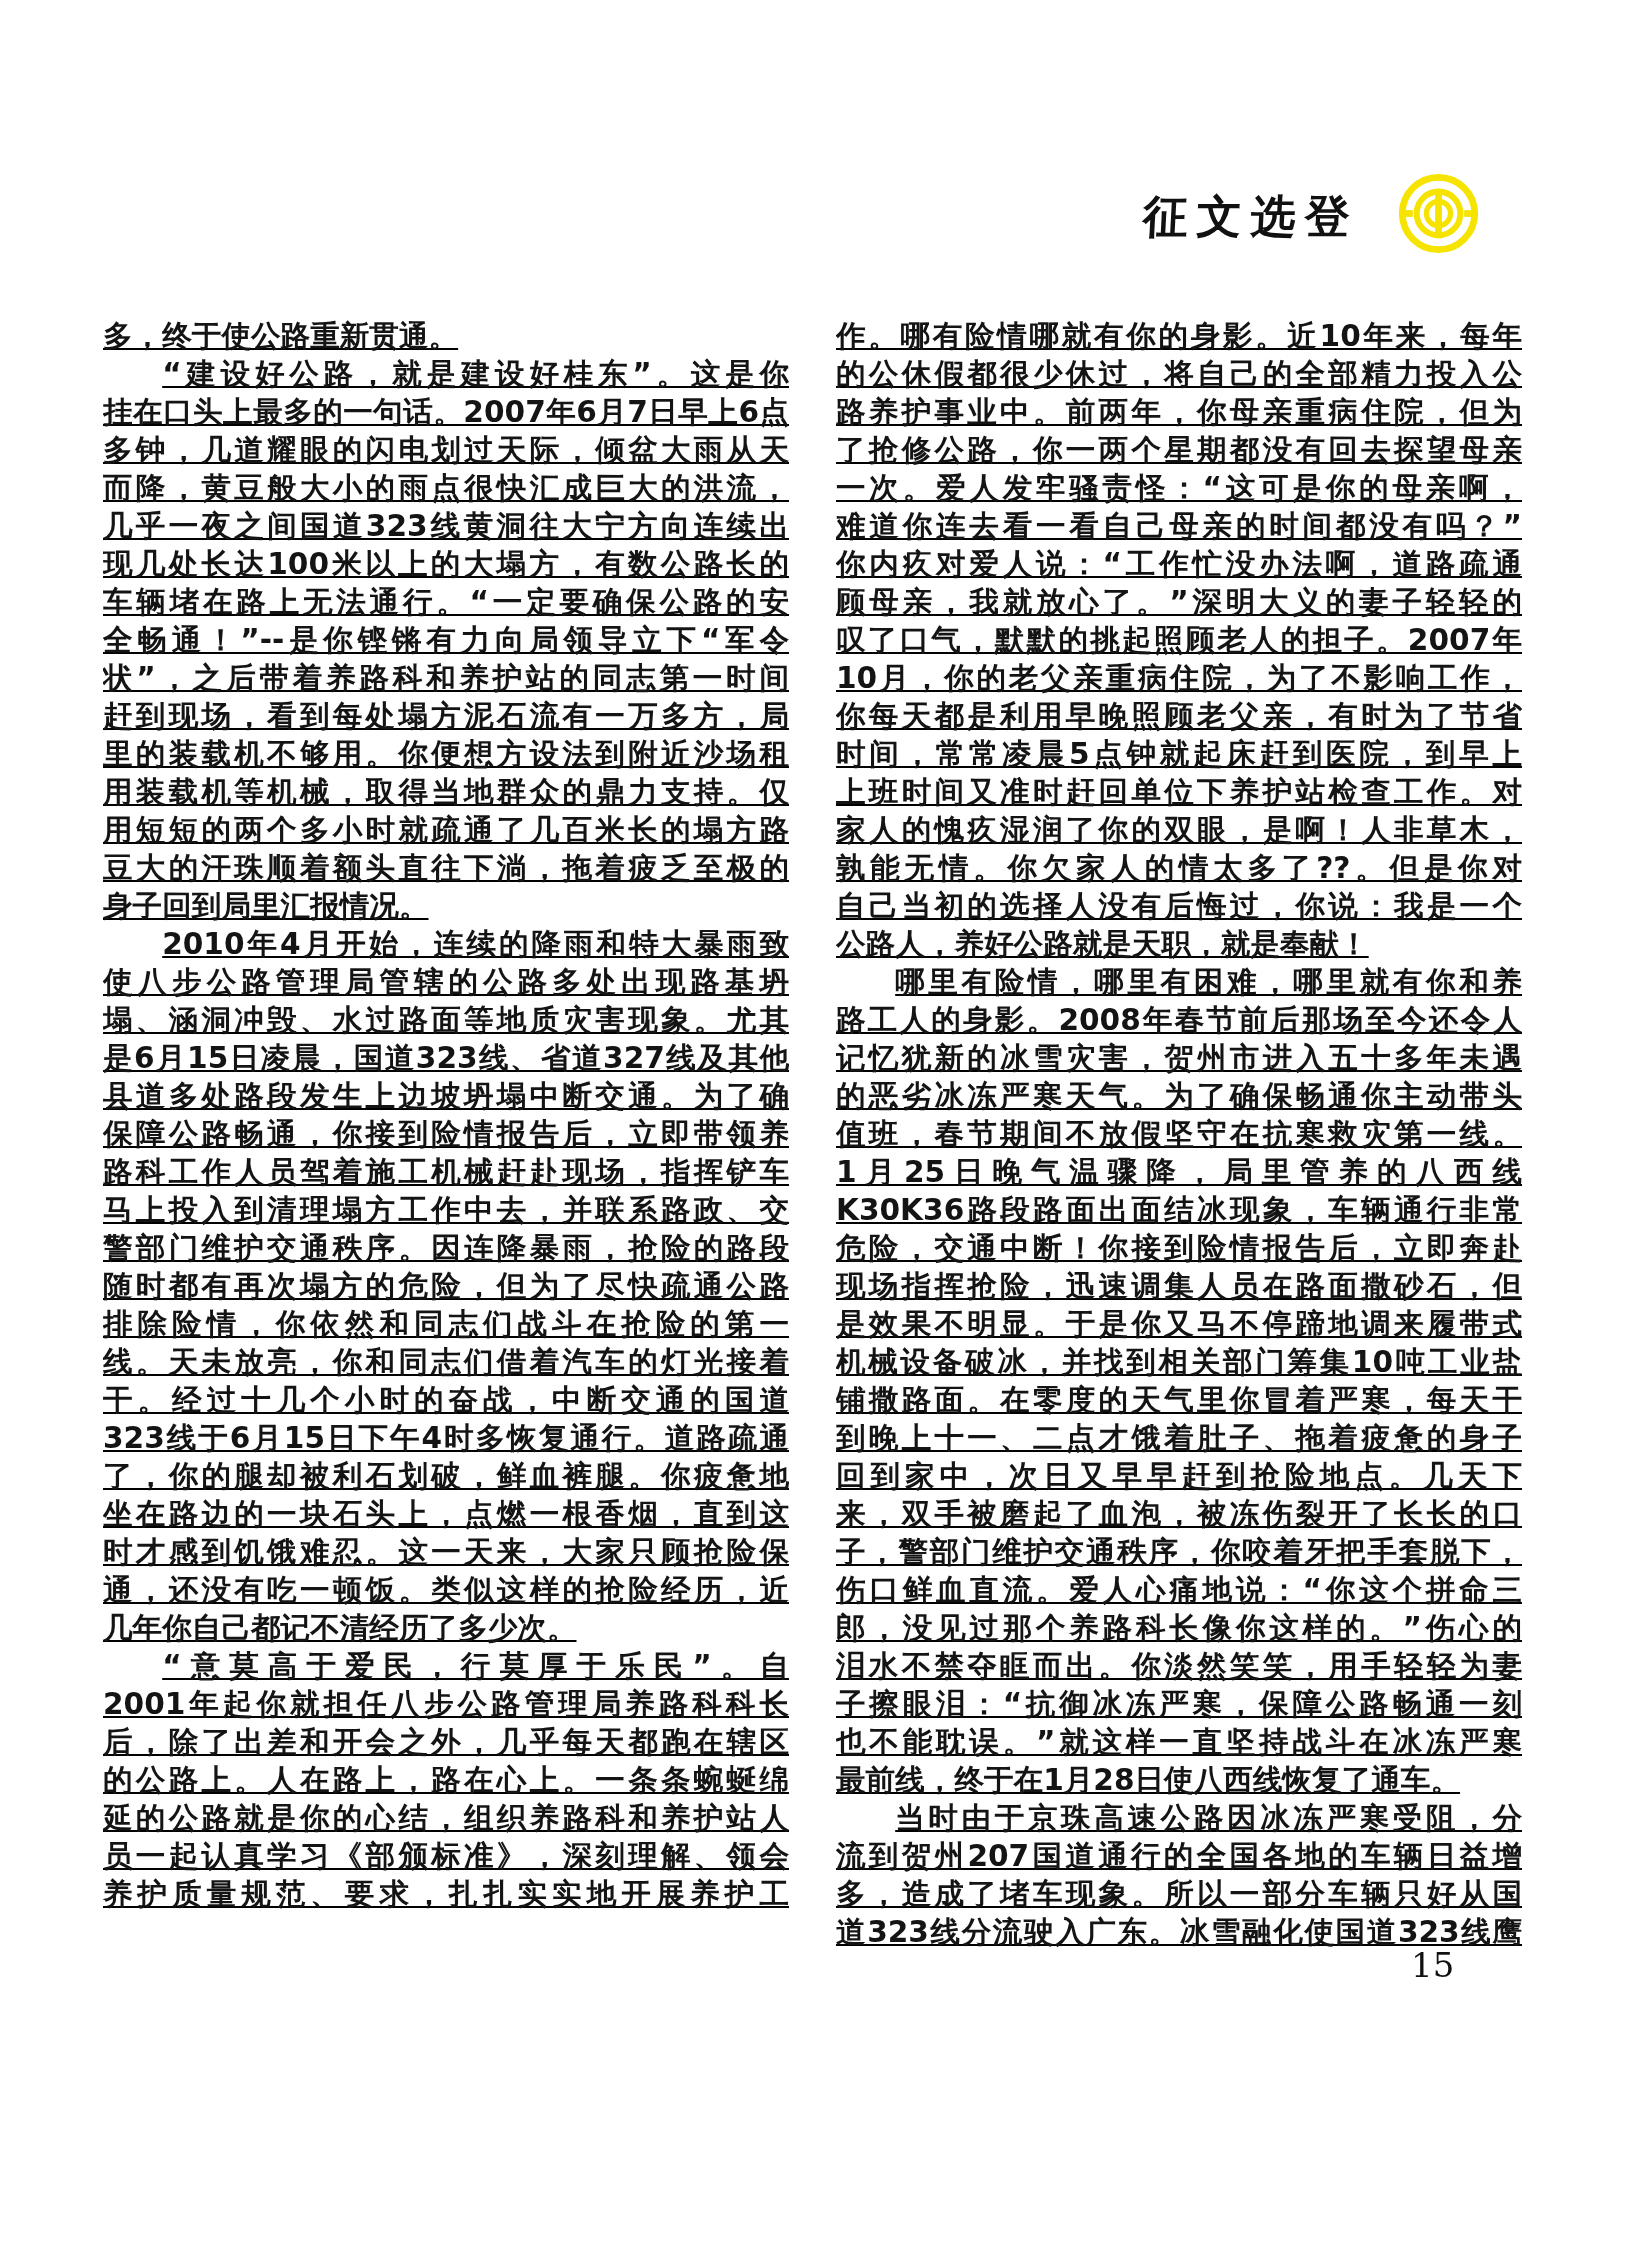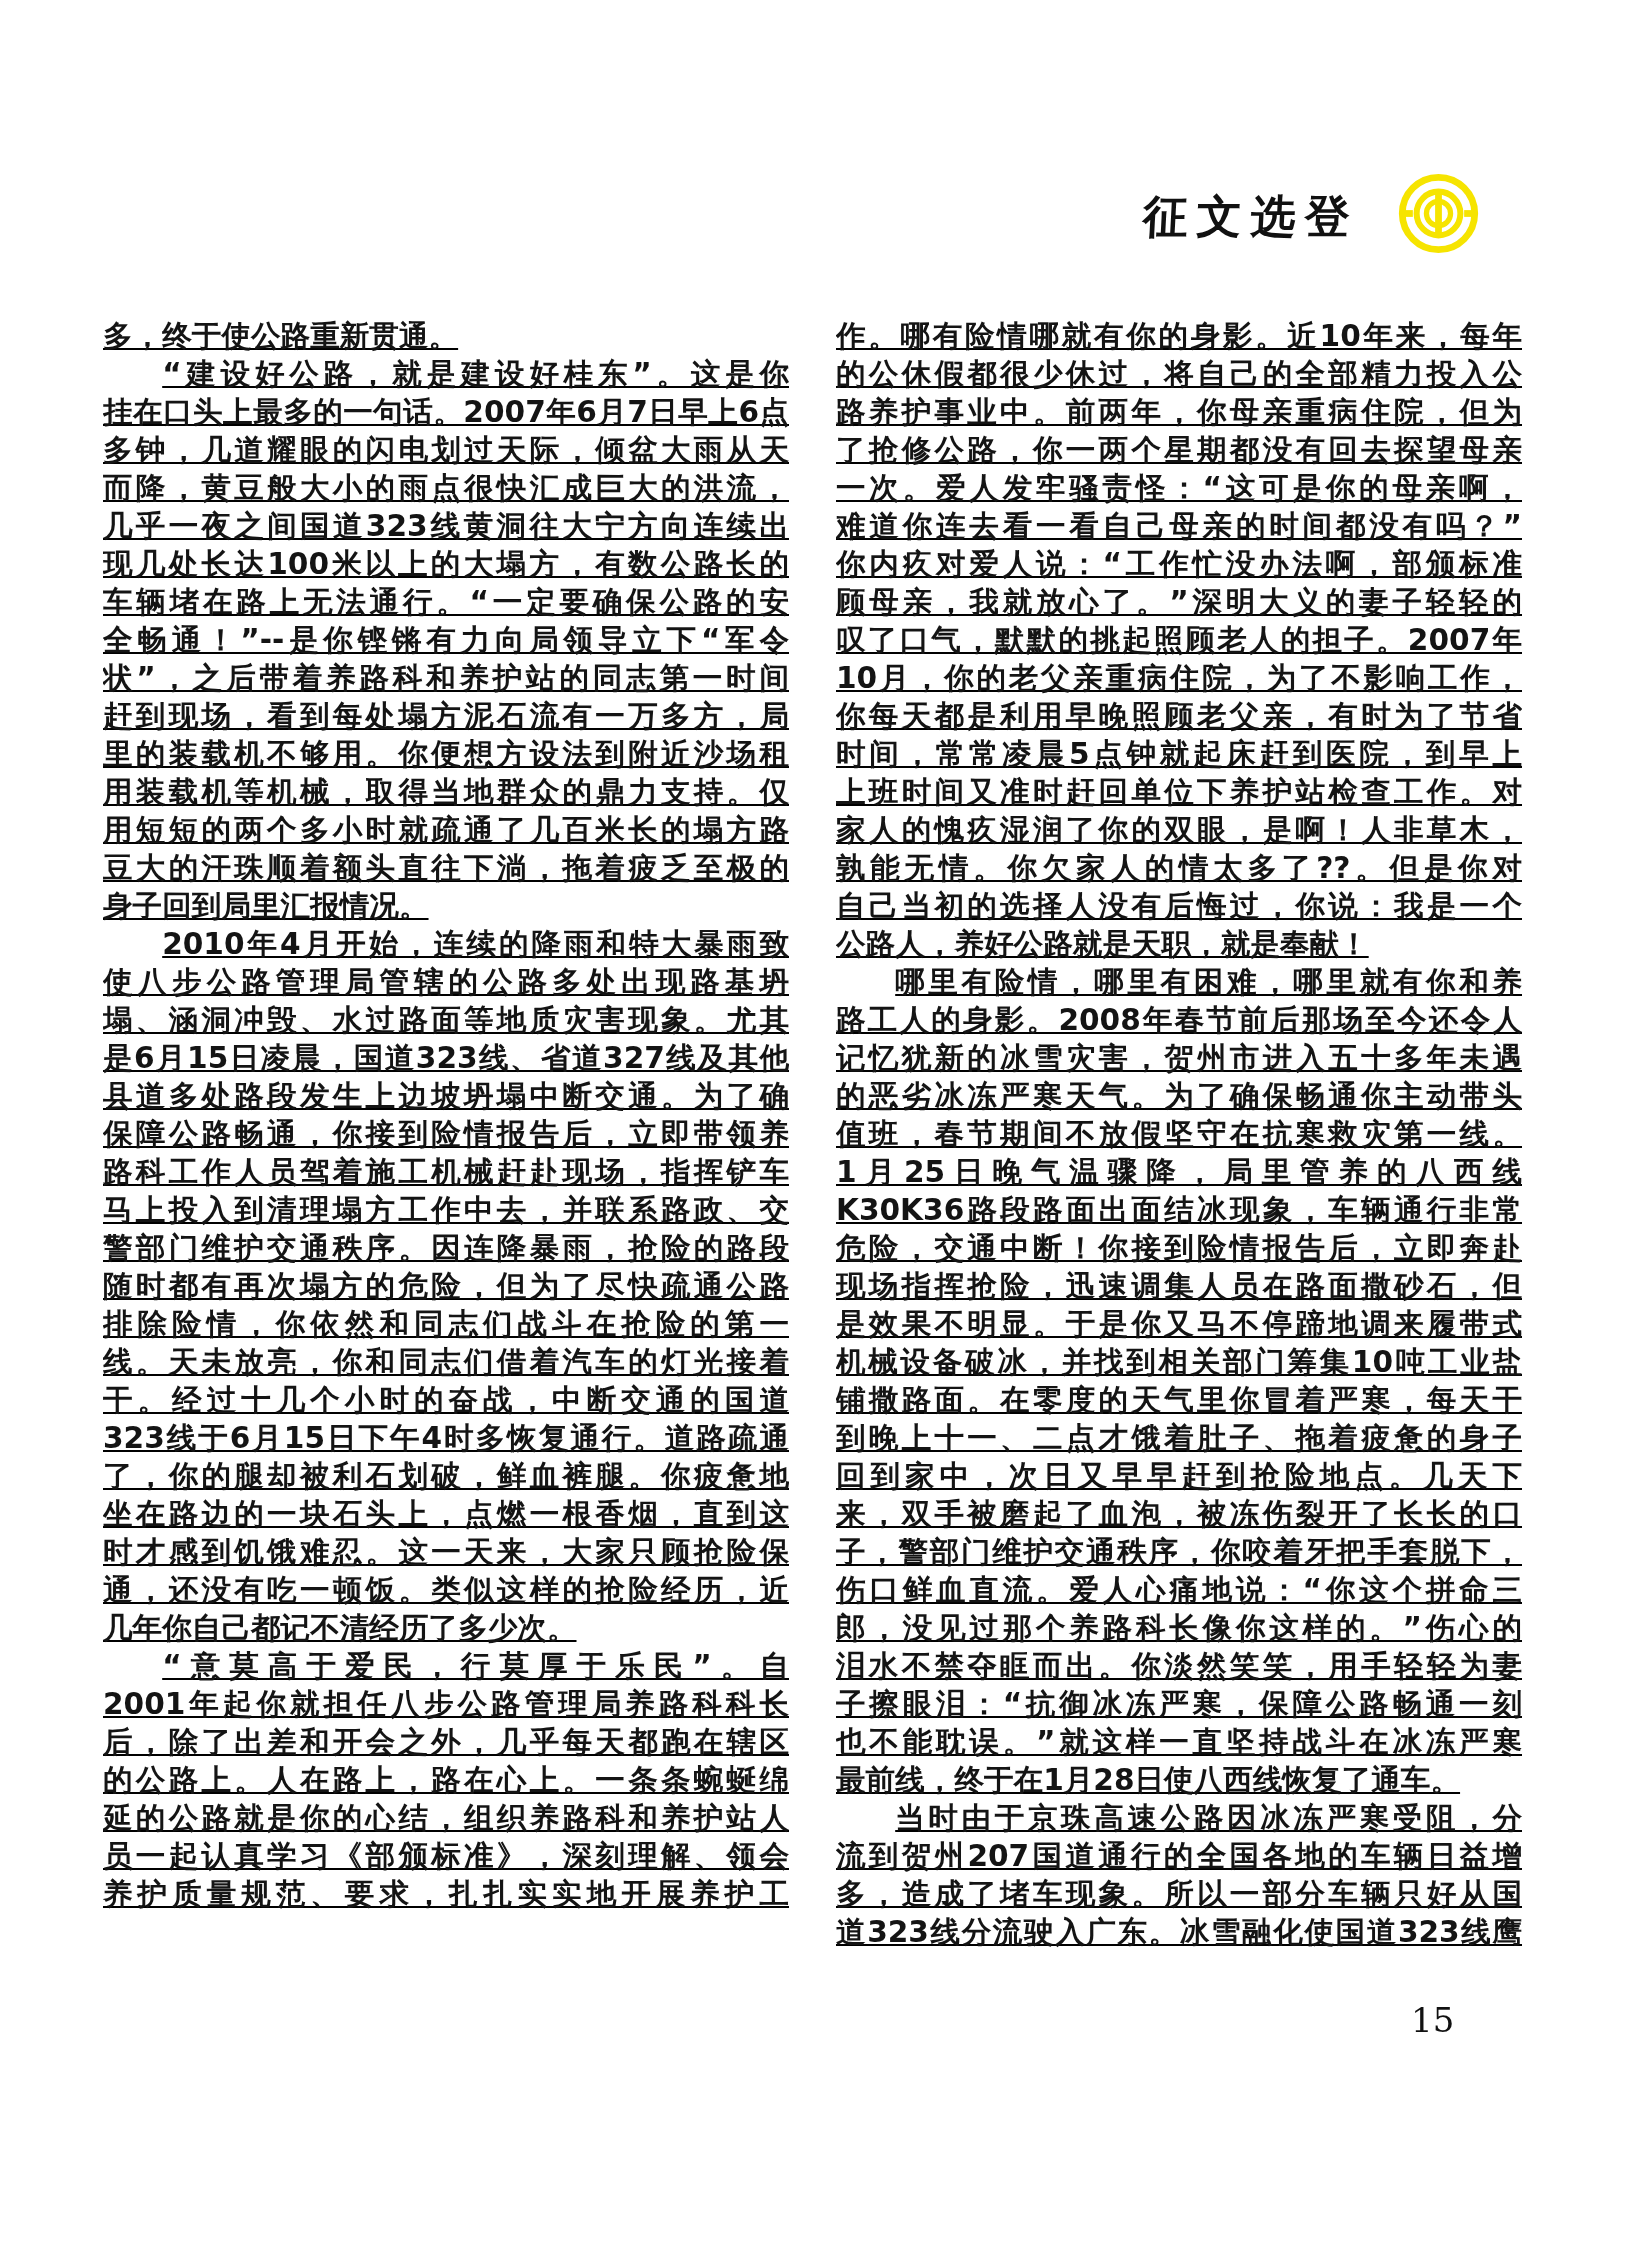--- a/index.html
+++ b/index.html
@@ -30,21 +30,21 @@
   .col { width:686px;text-decoration:underline; }
   .line {
     font-size:29.6px; line-height:38px; height:38px;
     color:#141414; font-weight:600;
     text-align:justify; text-align-last:justify;
     overflow:hidden;
   }
   .line.end { text-align-last:left; }
   .line.indent { text-indent:2em; }
   .page-number {
-    position:absolute; left:1411px; top:2000px;
+    position:absolute; left:1411px; top:1945px;
     font-size:34px; color:#111;
     font-family:"DejaVu Serif", serif;
   }
 </style>
 </head>
 <body>
 
 <div class="page">
 
   <div class="header-title">征文选登</div>
@@ -107,21 +107,21 @@
         <div class="line full">员一起认真学习《部颁标准》，深刻理解、领会</div>
         <div class="line full">养护质量规范、要求，扎扎实实地开展养护工</div>
       </div>
     <div class="col">
         <div class="line full">作。哪有险情哪就有你的身影。近10年来，每年</div>
         <div class="line full">的公休假都很少休过，将自己的全部精力投入公</div>
         <div class="line full">路养护事业中。前两年，你母亲重病住院，但为</div>
         <div class="line full">了抢修公路，你一两个星期都没有回去探望母亲</div>
         <div class="line full">一次。爱人发牢骚责怪：“这可是你的母亲啊，</div>
         <div class="line full">难道你连去看一看自己母亲的时间都没有吗？”</div>
-        <div class="line full">你内疚对爱人说：“工作忙没办法啊，部颁标准</div>
+        <div class="line full">你内疚对爱人说：“工作忙没办法啊，道路疏通</div>
         <div class="line full">顾母亲，我就放心了。”深明大义的妻子轻轻的</div>
         <div class="line full">叹了口气，默默的挑起照顾老人的担子。2007年</div>
         <div class="line full">10月，你的老父亲重病住院，为了不影响工作，</div>
         <div class="line full">你每天都是利用早晚照顾老父亲，有时为了节省</div>
         <div class="line full">时间，常常凌晨5点钟就起床赶到医院，到早上</div>
         <div class="line full">上班时间又准时赶回单位下养护站检查工作。对</div>
         <div class="line full">家人的愧疚湿润了你的双眼，是啊！人非草木，</div>
         <div class="line full">孰能无情。你欠家人的情太多了??。但是你对</div>
         <div class="line full">自己当初的选择人没有后悔过，你说：我是一个</div>
         <div class="line end">公路人，养好公路就是天职，就是奉献！</div>

